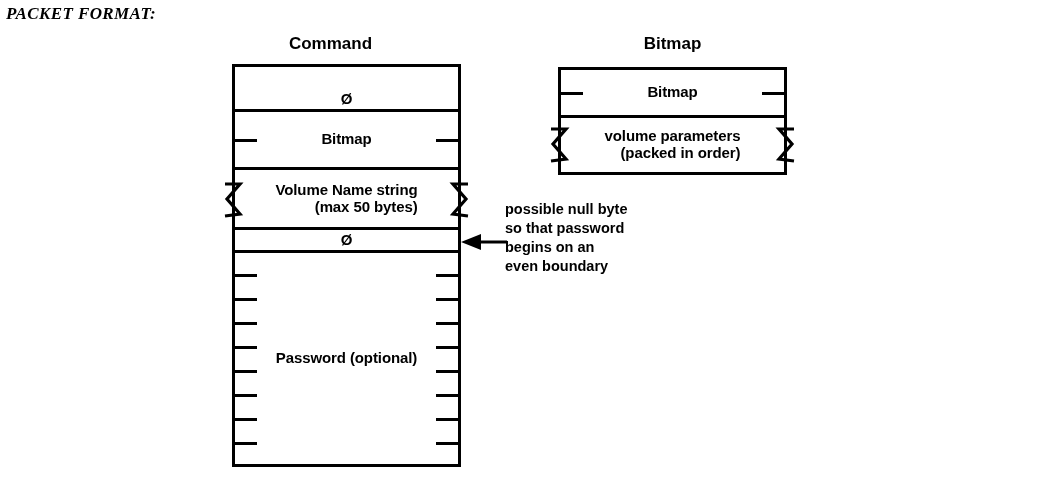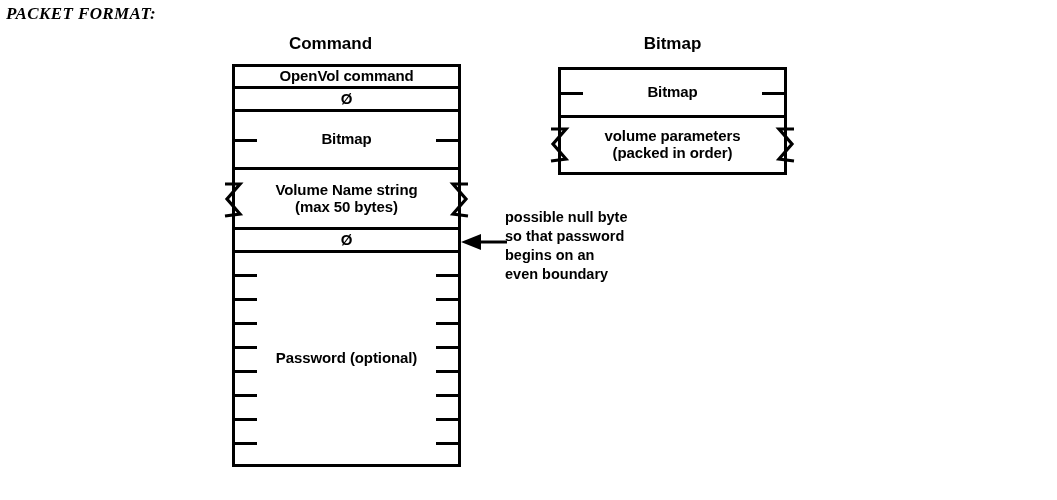--- a/index.html
+++ b/index.html
@@ -65,21 +65,21 @@
     justify-content: center;
     text-align: center;
     font-family: "Liberation Sans", sans-serif;
     font-weight: bold;
     font-size: 15px;
     line-height: 1.12;
     letter-spacing: -0.1px;
   }
   .field.divider-bottom { border-bottom: 3px solid #000; }
   .field .label { position: relative; z-index: 2; padding: 0 26px; }
-  .field .label.two-line { white-space: pre-line; }
+  .field .label.two-line { white-space: pre-line; text-align: right; }
 
   
   .tick {
     position: absolute;
     height: 3px;
     width: 22px;
     background: #000;
   }
   .tick.left  { left: 0; }
   .tick.right { right: 0; }
@@ -97,21 +97,21 @@
 
   
   .annotation {
     position: absolute;
     font-family: "Liberation Sans", sans-serif;
     font-weight: bold;
     font-size: 14.5px;
     line-height: 1.30;
     white-space: pre-line;
   }
-  #annotation-null-byte { left: 505px; top: 200px; width: 190px; margin-top: 8px; }
+  #annotation-null-byte { left: 505px; top: 200px; width: 190px; }
 
   .arrow {
     position: absolute;
     left: 461px;
     top: 234px;
     width: 46px;
     height: 16px;
   }
   .arrow svg { display: block; }
 </style>
@@ -119,23 +119,20 @@
 <body>
 
 <div id="page">
 
   <div class="page-title">PACKET FORMAT:</div>
 
   <div class="col-caption" id="caption-command">Command</div>
 
   <div class="packet-box" id="command-box">
 
-    <div class="field divider-bottom" style="top:0px; height:22px;">
-      <span class="label">OpenVol command</span>
-    </div>
 
     <div class="field divider-bottom" style="top:22px; height:23px;">
       <span class="label">Ø</span>
     </div>
 
     <div class="field divider-bottom" style="top:45px; height:58px;">
       <span class="tick left" style="top:27px;"></span>
       <span class="tick right" style="top:27px;"></span>
       <span class="label">Bitmap</span>
     </div>

